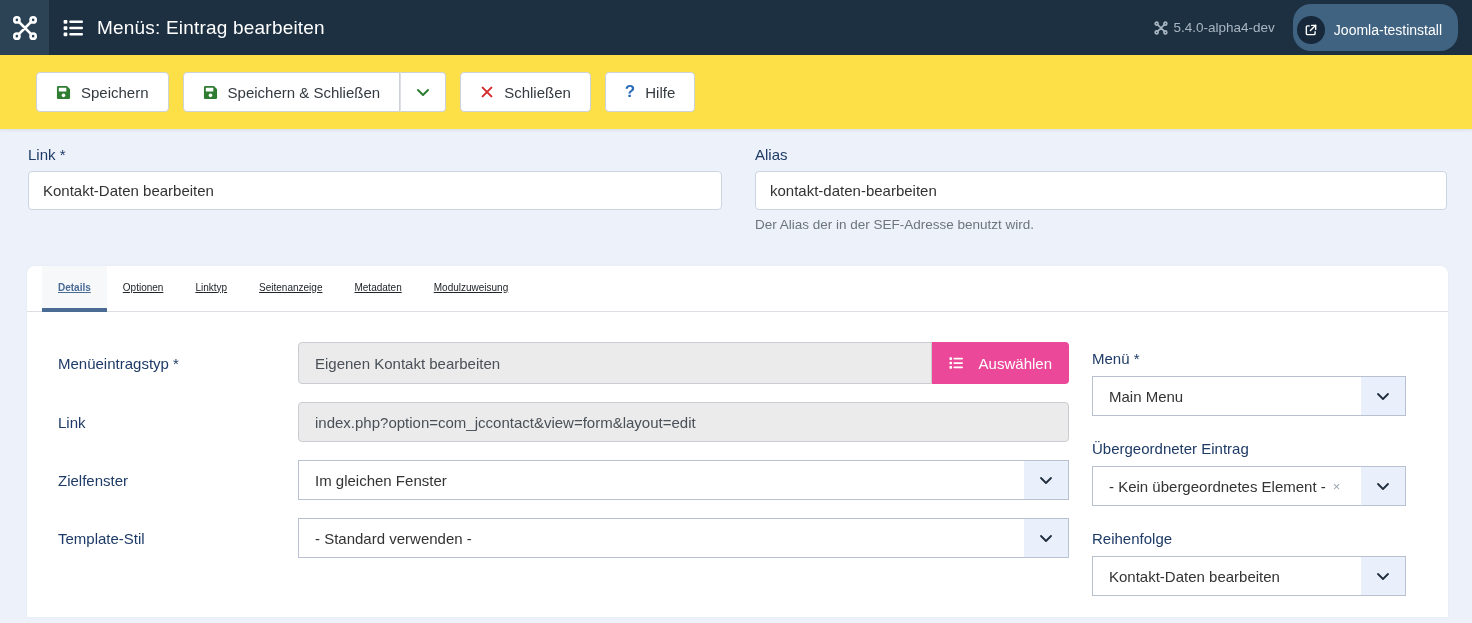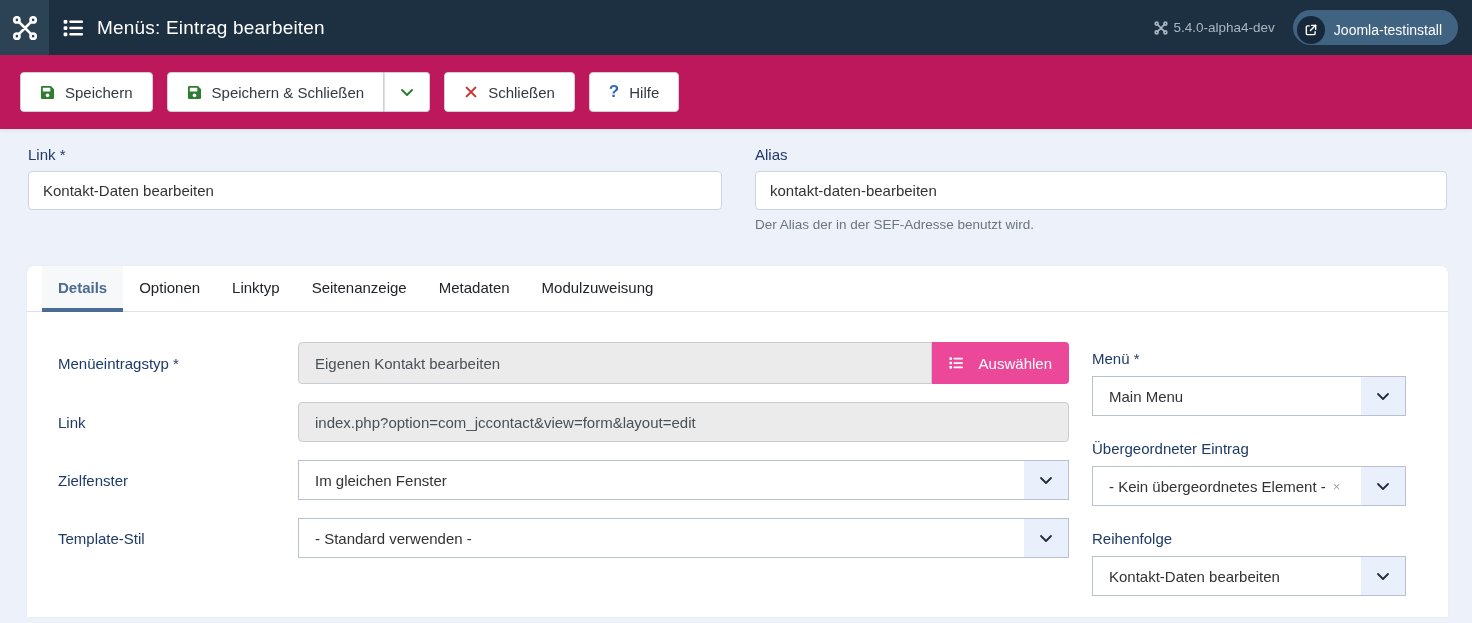--- a/index.html
+++ b/index.html
@@ -7,25 +7,25 @@
     font-family:"Liberation Sans", sans-serif; background:#edf1fa; }
 
   
   .header { height:55px; background:#1d3041; display:flex; align-items:center; color:#fff; }
   .logo-box { width:49px; height:55px; background:#2c4355; display:flex; align-items:center; justify-content:center; flex:none; }
   .header-title-wrap { display:flex; align-items:center; gap:14px; margin-left:14px; }
   .header-title { font-size:19px; font-weight:500; letter-spacing:.2px; }
   .header-right { margin-left:auto; display:flex; align-items:center; gap:18px; padding-right:14px; }
   .version { display:flex; align-items:center; gap:6px; color:#a9b6c2; font-size:13.5px; }
   .site-pill { display:flex; align-items:center; gap:9px; background:#406382; border:none; color:#fff;
-    font-size:14px; border-radius:18px; padding:8px 16px 4px 4px; height:35px; cursor:pointer; font-family:inherit;text-align:center; }
+    font-size:14px; border-radius:18px; padding:8px 16px 4px 4px; height:47px; cursor:pointer; font-family:inherit;text-align:center; }
   .pill-circle { width:28px; height:28px; border-radius:50%; background:#16283a; display:flex; align-items:center; justify-content:center; }
 
   
-  .toolbar { height:75px; background:#be185d; display:flex; align-items:center; padding:0 20px;
+  .toolbar { height:75px; background:#fde047; display:flex; align-items:center; padding:0 36px;
     border-bottom:1px solid #e2e6ea; box-shadow:0 1px 3px rgba(0,0,0,.06); position:relative; z-index:2; }
   .btn { display:inline-flex; align-items:center; gap:10px; background:#fff; border:1px solid #ccd2d8;
     border-radius:4px; height:40px; padding:0 19px; font-size:15px; color:#333a40; cursor:pointer; font-family:inherit; }
   .btn + .btn, .btn-group + .btn { margin-left:14px; }
   .btn-group { display:inline-flex; margin-left:14px; }
   .btn-group .btn { margin-left:0; }
   .btn-group .btn.main { border-radius:4px 0 0 4px; }
   .btn-group .btn.toggle { border-radius:0 4px 4px 0; border-left:1px solid #dde1e5; padding:0 14px; }
   .btn-help { margin-left:auto; }
   .q-icon { color:#2a69b8; font-weight:bold; font-size:17px; }
@@ -34,22 +34,22 @@
   .upper-form { padding:16px 25px 0 28px; display:grid; grid-template-columns:694px 1fr; column-gap:33px; }
   .field-label { font-size:15px; color:#1e3a66; margin-bottom:8px; display:block; }
   .text-input { width:100%; height:39px; border:1px solid #cbd5e2; border-radius:4px; padding:0 14px;
     font-size:15px; color:#333; background:#fff; font-family:inherit; }
   .hint { color:#6c757d; font-size:13.5px; margin-top:7px; }
 
   
   .card { margin:34px 24px 0 27px; background:#fff; border-radius:8px 8px 0 0; height:351px;
     box-shadow:0 0 3px rgba(0,0,0,.04); }
   .tabbar { display:flex; padding:0 15px; border-bottom:1px solid #dcdfe3; height:46px; }
-  .tab { padding:0 16px; display:flex; align-items:center; font-size:15px; color:#212529;
-    cursor:pointer; border-bottom:4px solid transparent; margin-bottom:-1px; }
+  .tab { padding:0 16px; display:flex; align-items:center; font-size:10px; color:#212529;
+    cursor:pointer; border-bottom:4px solid transparent; margin-bottom:-1px;text-decoration:underline; }
   .tab.active { color:#4a6b94; font-weight:bold; border-bottom-color:#4a6b94; background:#f7f8fa; }
 
   .card-body { display:flex; padding:30px 0 0 31px; }
   .left-col { width:1011px; flex:none; }
   .form-row { display:flex; align-items:center; margin-bottom:18px; }
   .row-label { width:240px; flex:none; font-size:15px; color:#1e3a66; }
   .row-control { flex:1; }
 
   .input-group { display:flex; height:42px; }
   .input-group .dis-input { border-radius:4px 0 0 4px; }

